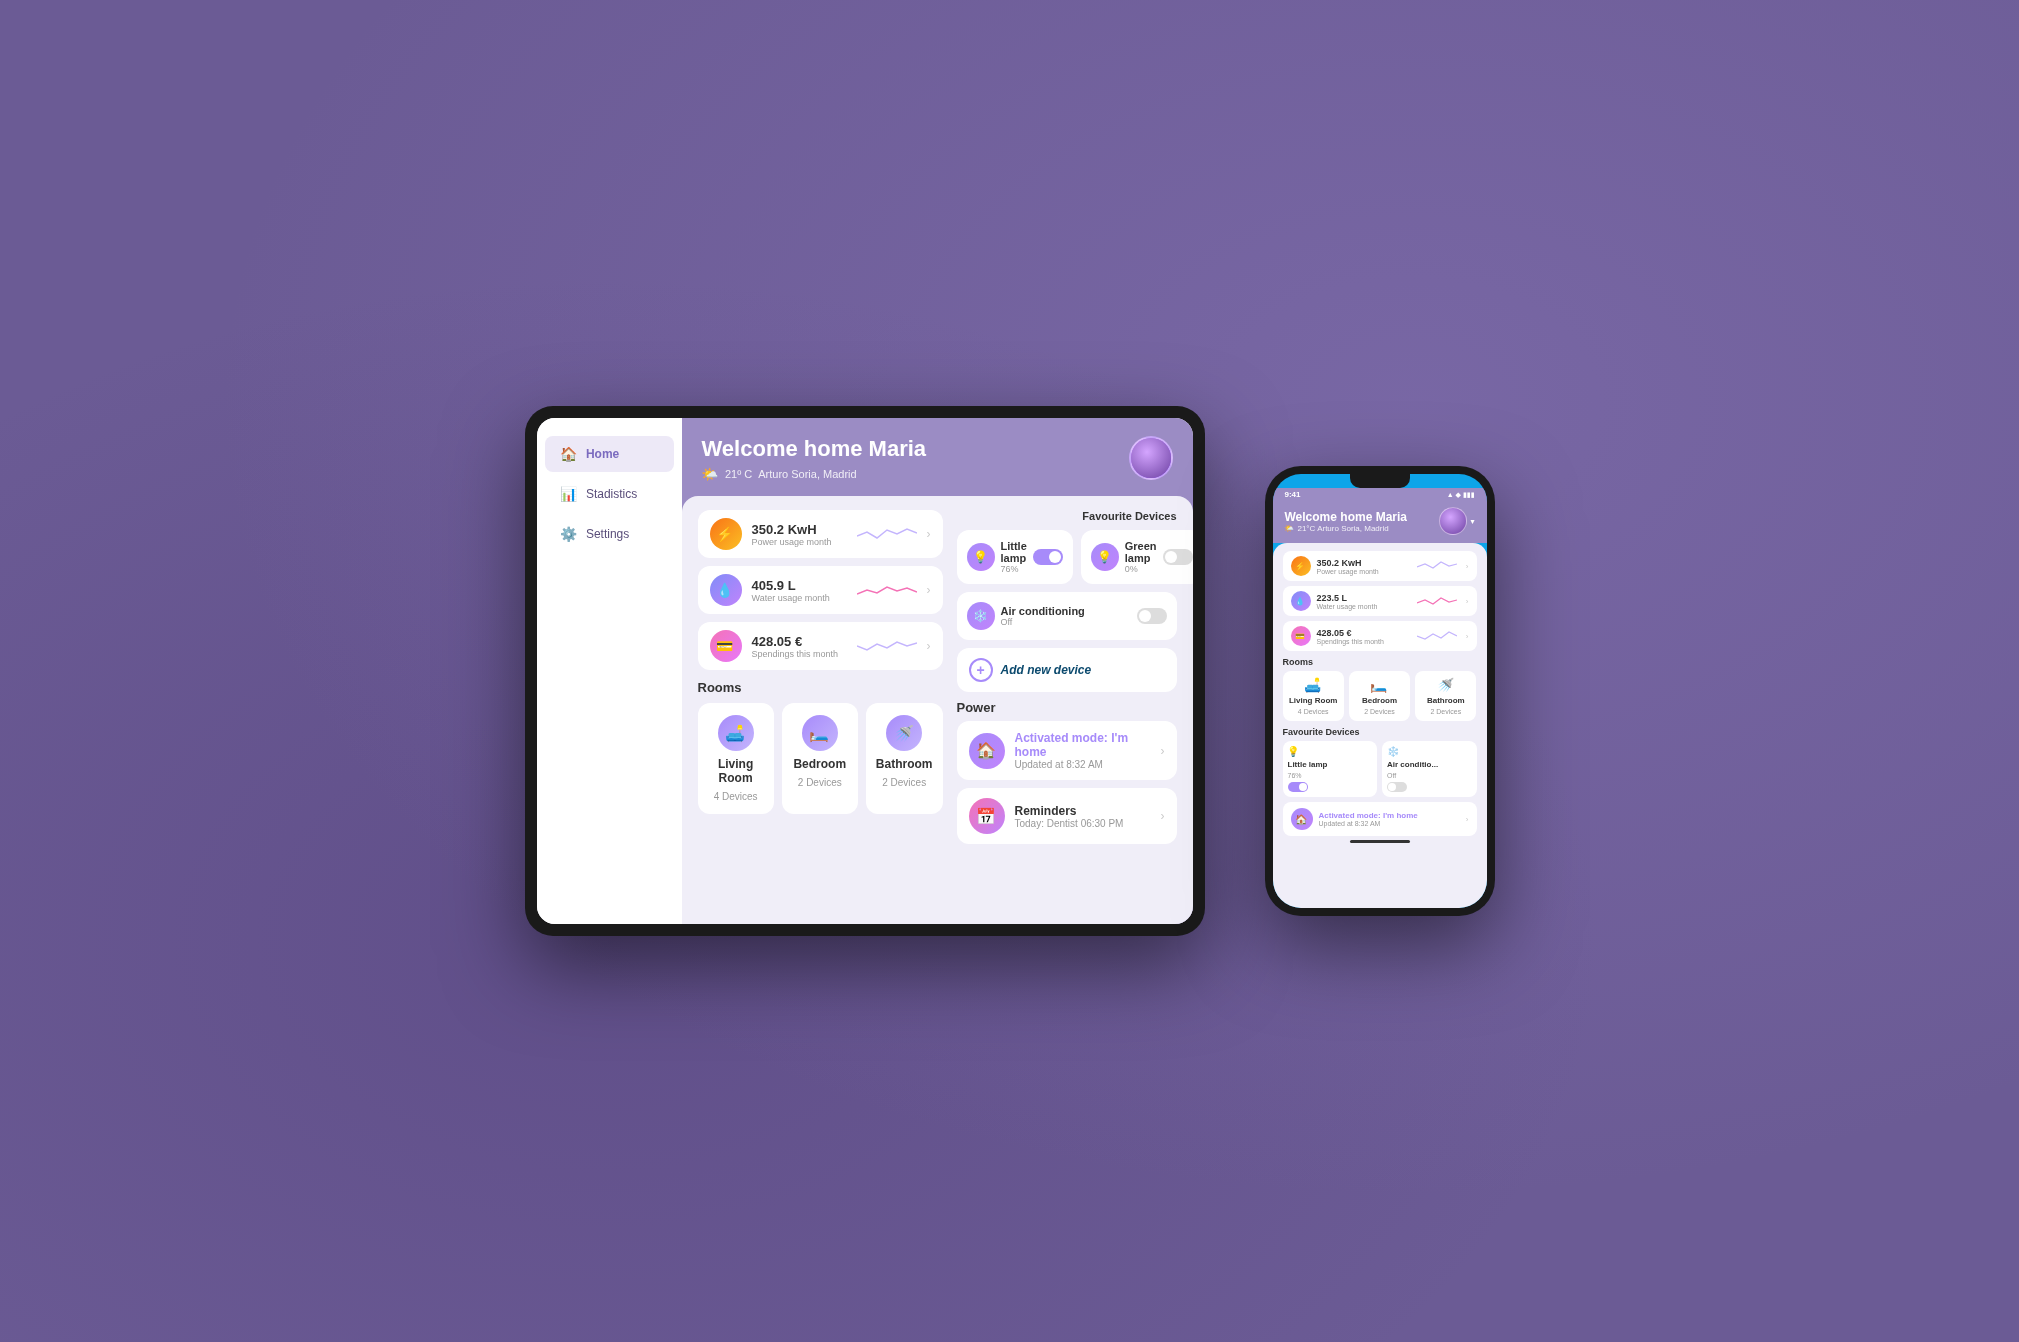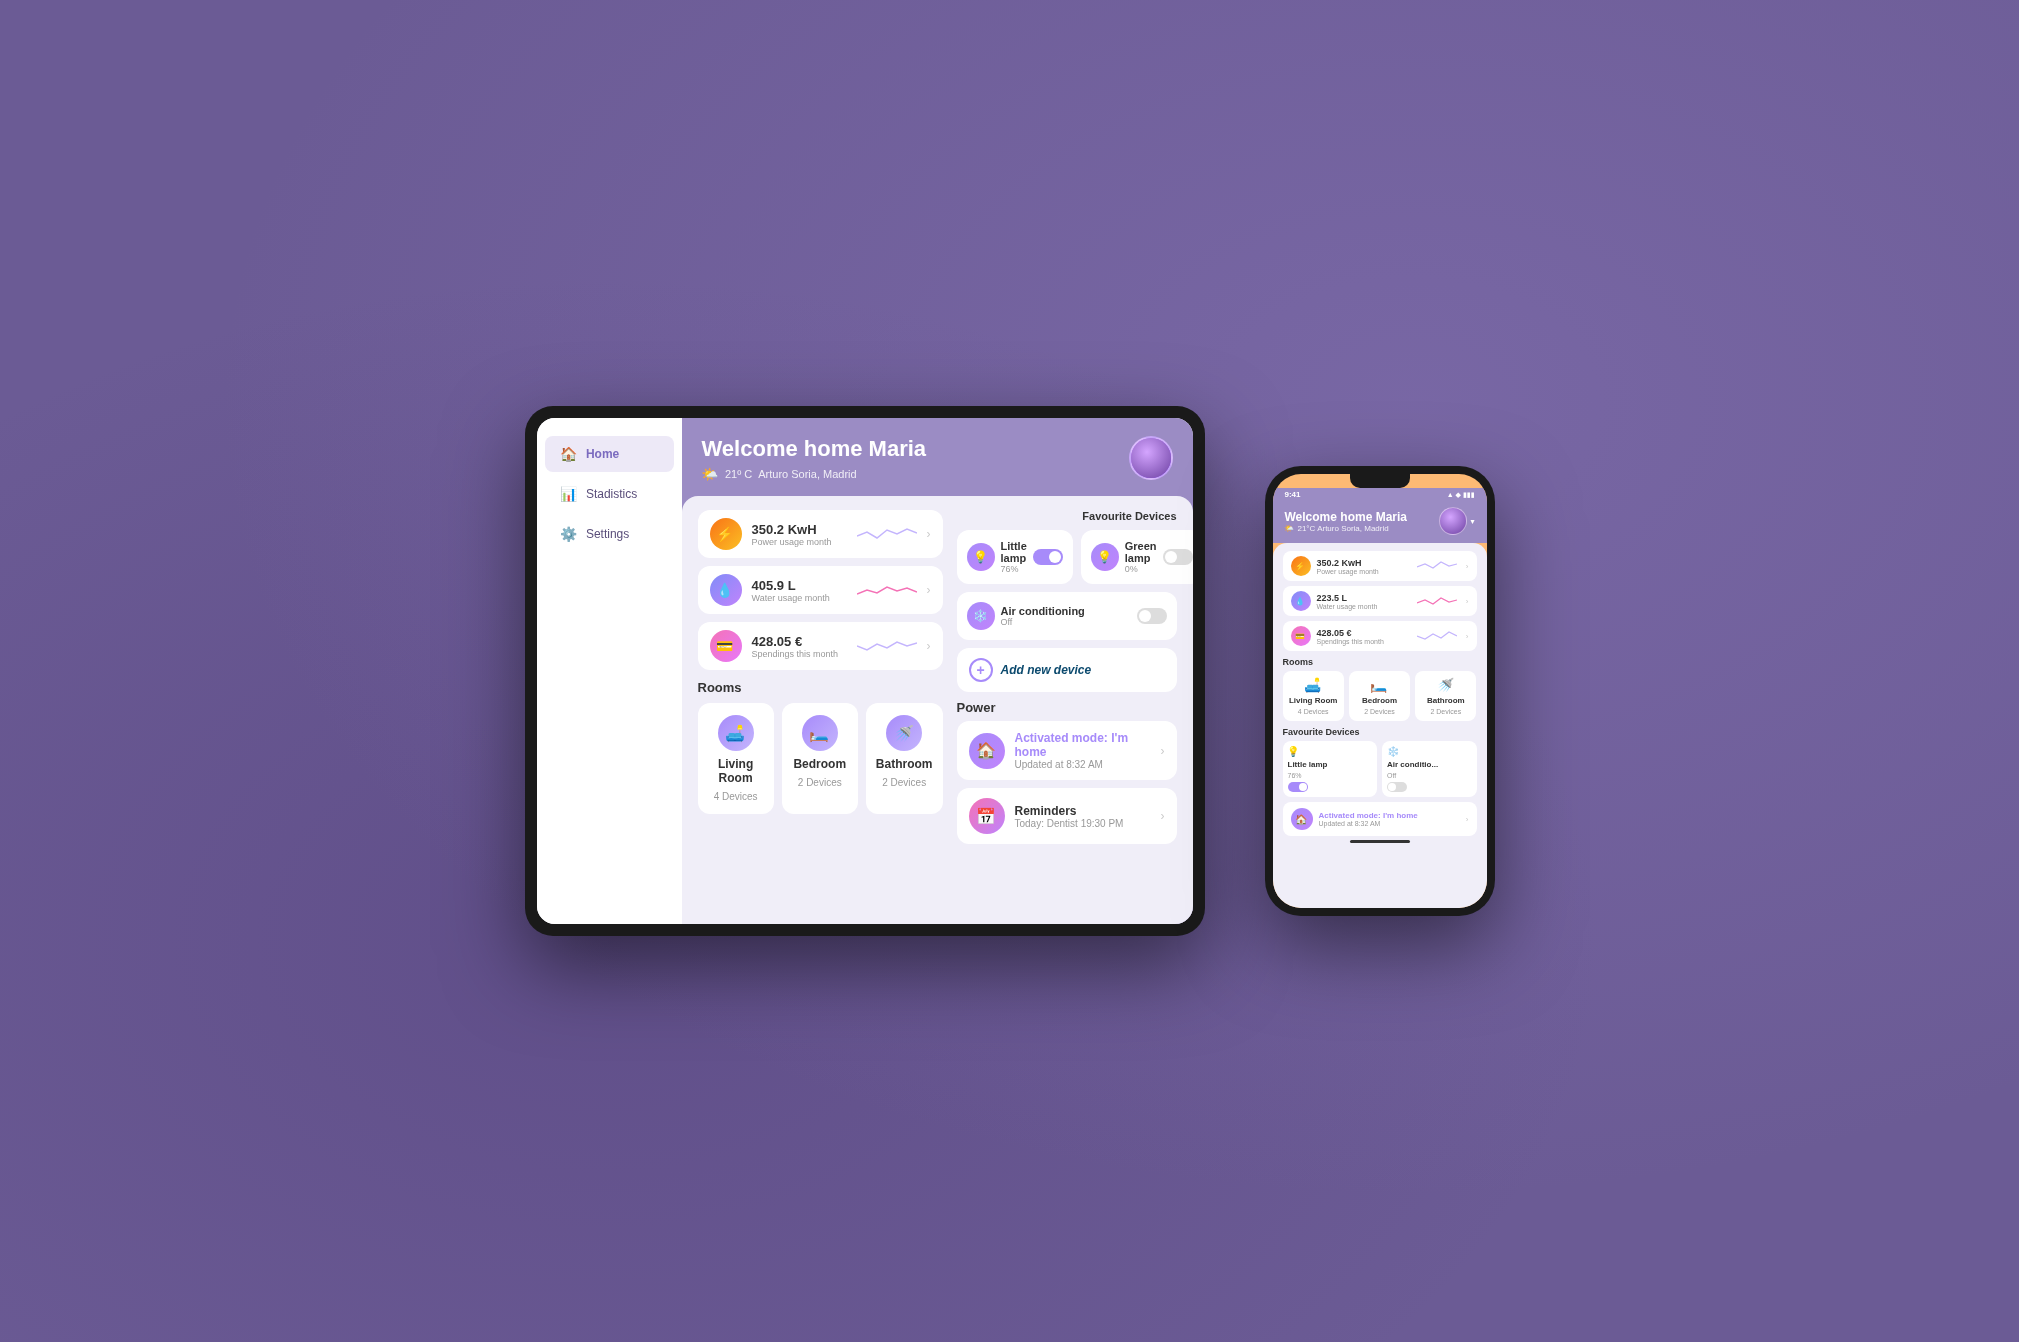--- a/index.html
+++ b/index.html
@@ -370,21 +370,21 @@
       background: #1a1a1a;
       border-radius: 36px;
       padding: 8px;
       box-shadow: 0 30px 80px rgba(0,0,0,0.5);
       position: relative;
       margin-bottom: 20px;
     }
     .phone-screen {
       width: 100%;
       height: 100%;
-      background: #fdba74;
+      background: #0ea5e9;
       border-radius: 28px;
       overflow: hidden;
       display: flex;
       flex-direction: column;
     }
     .phone-notch {
       width: 60px;
       height: 14px;
       background: #1a1a1a;
       border-radius: 0 0 10px 10px;
@@ -669,21 +669,21 @@
                   <span>Activated mode: </span><span style="color:#a78bfa;">I'm home</span>
                 </div>
                 <div class="other-sub">Updated at 8:32 AM</div>
               </div>
               <span style="color:#ccc;font-size:12px;">›</span>
             </div>
             <div class="other-card">
               <div class="other-icon reminder">📅</div>
               <div class="other-info">
                 <div class="other-name">Reminders</div>
-                <div class="other-sub">Today: Dentist  19:30 PM</div>
+                <div class="other-sub">Today: Dentist  06:30 PM</div>
               </div>
               <span style="color:#ccc;font-size:12px;">›</span>
             </div>
           </div>
         </div>
       </div>
     </div>
   </div>
 
   <div class="phone">

